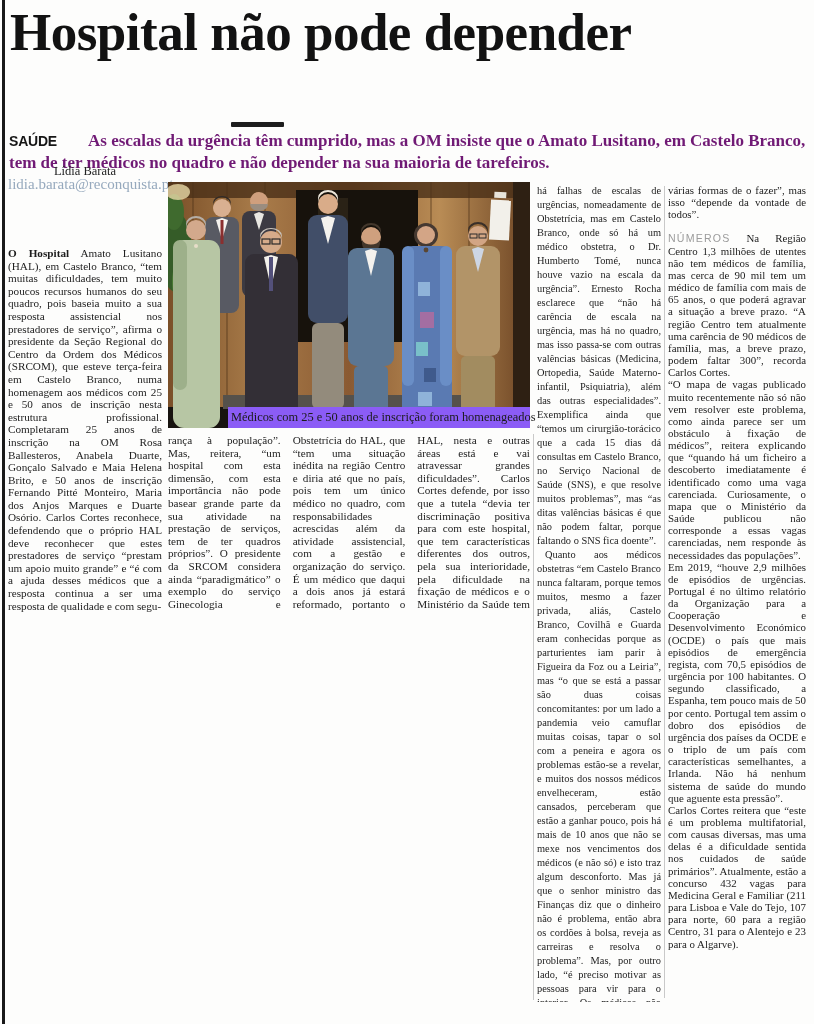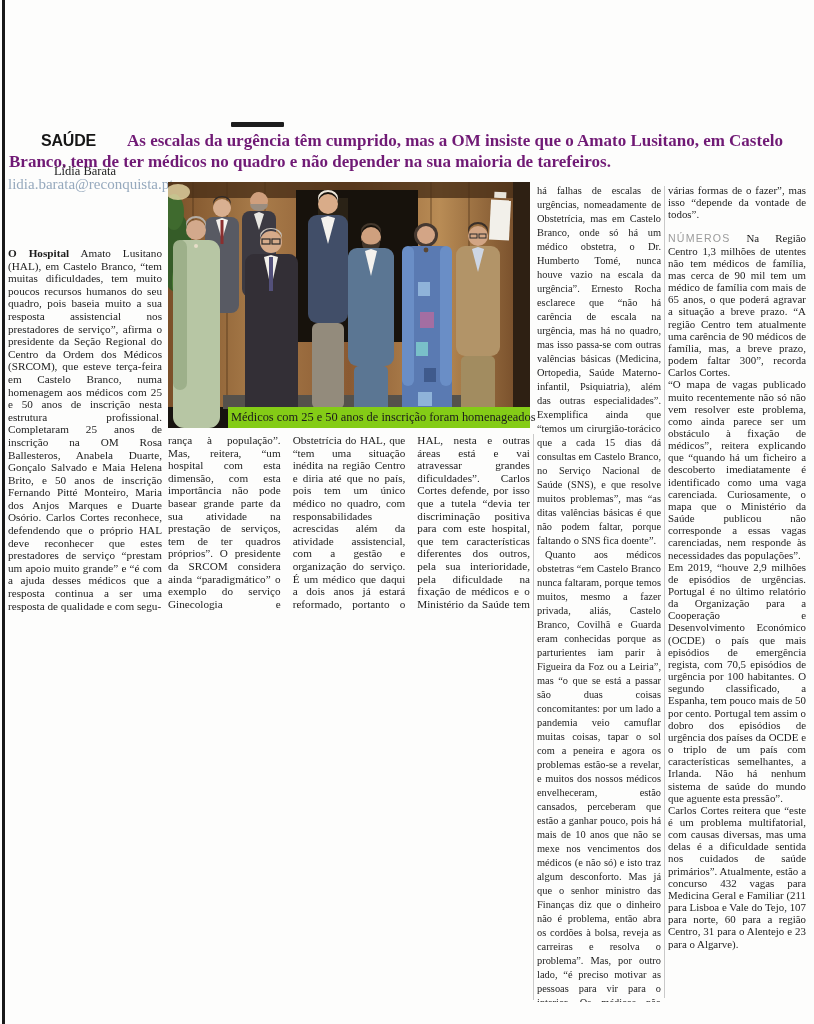--- a/index.html
+++ b/index.html
@@ -8,33 +8,33 @@
     background:#fdfdfc;overflow:hidden;
     font-family:"Liberation Serif","DejaVu Serif",serif;color:#1c1c1c;
   }
   .abs{position:absolute;}
   #left-rule{left:2px;top:0;width:3px;height:1024px;background:#191919;}
   #headline{left:10px;top:4px;width:760px;font-weight:700;font-size:53px;
     line-height:57px;letter-spacing:-0.5px;color:#121212;}
   #artifact{left:231px;top:122px;width:53px;height:5px;background:#1d1d1d;border-radius:1px;}
   #kicker{left:9px;top:130px;width:798px;font-size:17px;line-height:21px;font-weight:700;}
   #kicker .klabel{font-family:"Liberation Sans","DejaVu Sans",sans-serif;
-    color:#161616;font-size:16px;letter-spacing:-0.2px;padding-right:5px;margin-left:32px;}
+    color:#161616;font-size:14px;letter-spacing:-0.2px;padding-right:5px;}
   #kicker .ktext{color:#701a75;margin-left:26px;}
   #byline{left:8px;top:164px;width:154px;text-align:center;}
   #byline .author{font-size:12.5px;color:#222;line-height:14px;}
   #byline .email{font-size:15px;color:#96a9bd;line-height:12px;}
   .bodytxt{font-size:11.2px;line-height:12.6px;text-align:justify;color:#1c1c1c;}
   .bodytxt p{margin:0;}
   b.lead{font-weight:700;}
   #col1{left:8px;top:211px;width:154px;height:432px;overflow:hidden;margin-top:36px;}
   #photo-wrap{left:168px;top:182px;width:362px;height:246px;}
   #photo-wrap svg{display:block;}
   #caption-bar{position:absolute;left:60px;bottom:0;width:302px;height:21px;
-    background:#84cc16;display:flex;align-items:center;}
+    background:#8b5cf6;display:flex;align-items:center;}
   #caption-bar .cap{font-size:12.4px;color:#1b1b1b;white-space:nowrap;padding-left:3px;}
   #midcols{left:168px;top:434px;width:362px;height:179px;overflow:hidden;
     column-count:3;column-gap:12px;column-fill:auto;}
   #col5{left:537px;top:184px;width:124px;height:818px;overflow:hidden;
     font-size:10.4px;line-height:14px;}
   #col6{left:668px;top:184px;width:138px;height:818px;overflow:hidden;
     font-size:10.9px;line-height:12.15px;}
   .indent{text-indent:8px;}
   .numpara{margin-top:12px !important;}
   .numlabel{font-family:"Liberation Sans","DejaVu Sans",sans-serif;
@@ -44,20 +44,21 @@
   #rule-b{left:664px;top:186px;height:812px;}
 </style>
 </head>
 <body>
 
 <div id="page">
 
   <div id="left-rule" class="abs"></div>
 
   <div id="headline" class="abs">
+    <div>Hospital não pode depender</div>
   </div>
 
   <div id="artifact" class="abs"></div>
 
   <div id="kicker" class="abs">
     <span class="klabel">SAÚDE</span><span class="ktext">As escalas da urgência têm cumprido, mas a OM insiste que o Amato Lusitano, em Castelo Branco, tem de ter médicos no quadro e não depender na sua maioria de tarefeiros.</span>
   </div>
 
   <div id="byline" class="abs">
     <div class="author">Lídia Barata</div>

